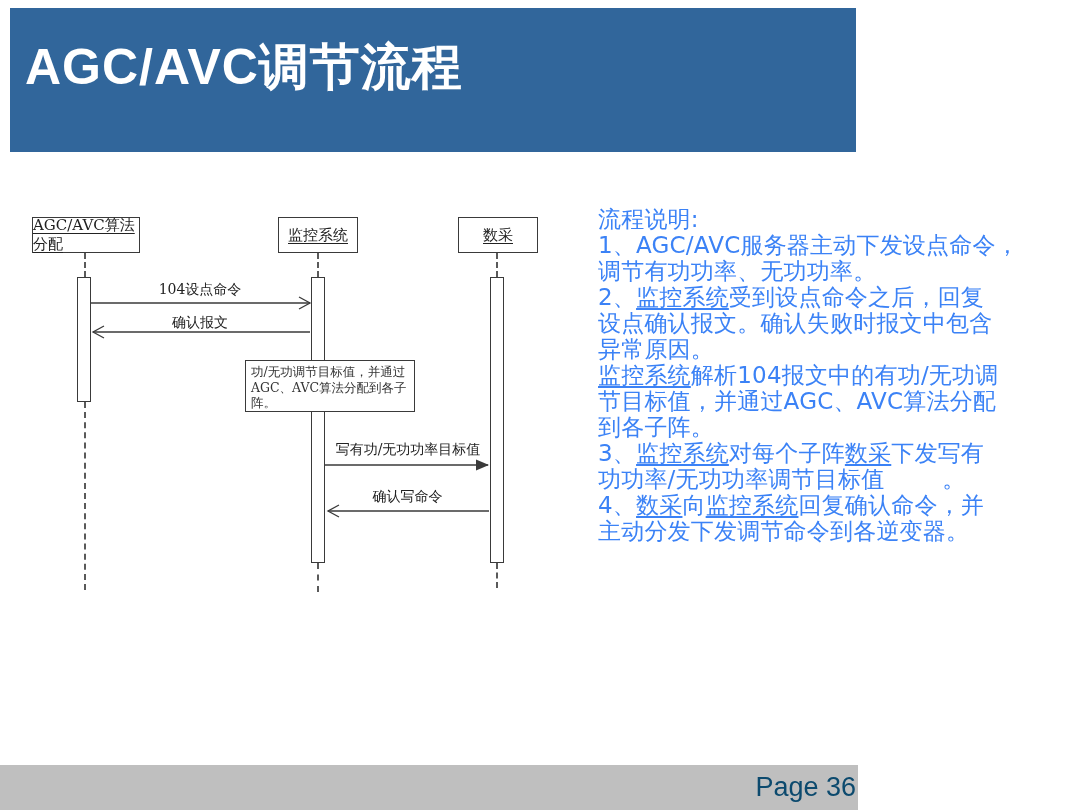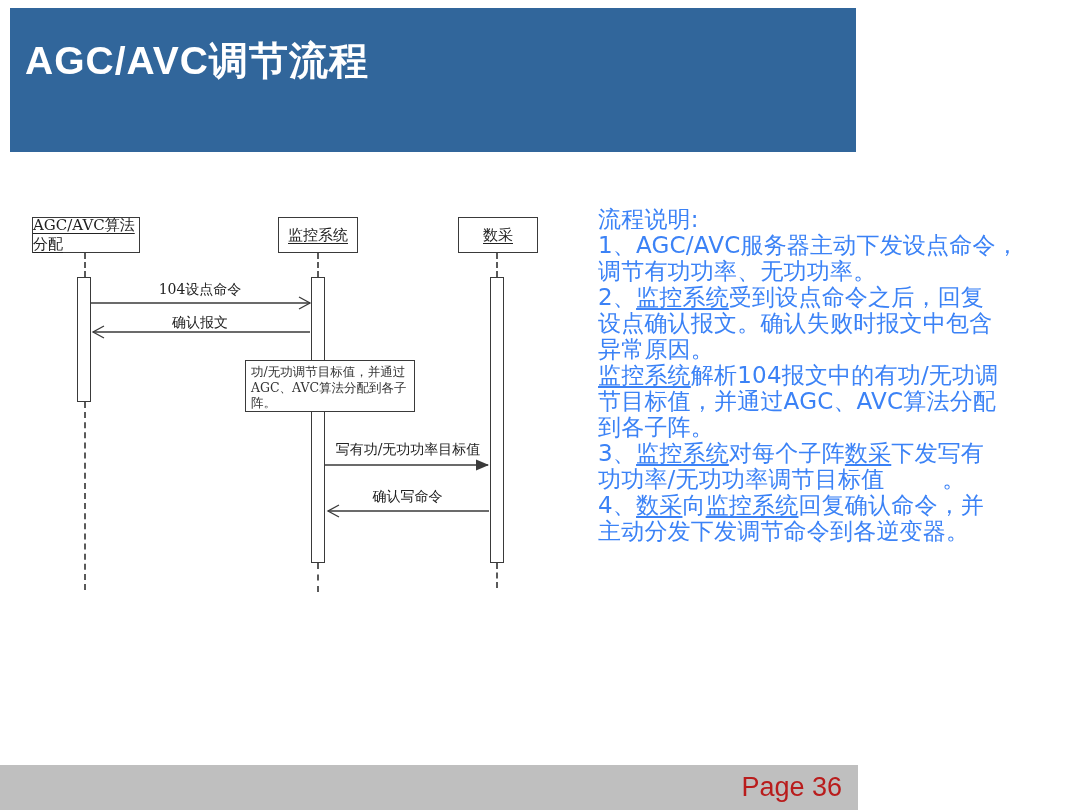--- a/index.html
+++ b/index.html
@@ -2,21 +2,21 @@
 <html style="--header-blue: #31669B; --footer-gray: #BFBFBF;"><head>
 <meta charset="utf-8">
 <style>
   html,body{margin:0;padding:0;background:#fff;}
   .slide{position:relative;width:1080px;height:810px;background:#ffffff;overflow:hidden;
          font-family:"Liberation Sans",sans-serif;}
 
   
   .header-band{position:absolute;left:10px;top:8px;width:846px;height:144px;
                background:var(--header-blue,#31669B);}
-  .page-title{margin:0;padding:26px 0 0 15px;color:#ffffff;font-size:39px;font-weight:800;
+  .page-title{margin:0;padding:26px 0 0 15px;color:#ffffff;font-size:50px;font-weight:800;
               letter-spacing:1px;font-family:"Liberation Sans",sans-serif;}
 
   
   .actor-box{position:absolute;box-sizing:border-box;border:1.4px solid #3a3a3a;background:#fff;
              display:flex;align-items:center;justify-content:center;
              font-family:"DejaVu Serif","Liberation Serif",serif;font-size:15px;color:#222;}
   .actor-box span{text-decoration:underline;text-underline-offset:3px;}
   .lifeline{position:absolute;width:0;border-left:2px dashed #5a5a5a;}
   .activation-bar{position:absolute;box-sizing:border-box;width:14px;background:#fff;
                   border:1.3px solid #3a3a3a;z-index:2;}
@@ -33,21 +33,21 @@
                      font-family:"DejaVu Sans","Liberation Sans",sans-serif;
                      font-size:23px;line-height:26px;letter-spacing:0.2px;}
   .desc-line{white-space:nowrap;}
   .desc-line .u{text-decoration:underline;text-decoration-thickness:2px;text-underline-offset:3px;}
   .desc-line .gap{margin-left:58px;}
 
   
   .footer-bar{position:absolute;left:0;top:765px;width:858px;height:45px;
               background:var(--footer-gray,#BFBFBF);display:flex;align-items:center;
               justify-content:flex-end;}
-  .page-number{padding-right:16px;font-size:27px;color:#b91c1c;
+  .page-number{padding-right:2px;font-size:27px;color:#0c4a6e;
                font-family:"Liberation Sans",sans-serif;}
 </style>
 </head>
 <body>
 
 <div class="slide">
 
   <div class="header-band">
     <h1 class="page-title">AGC/AVC调节流程</h1>
   </div>

